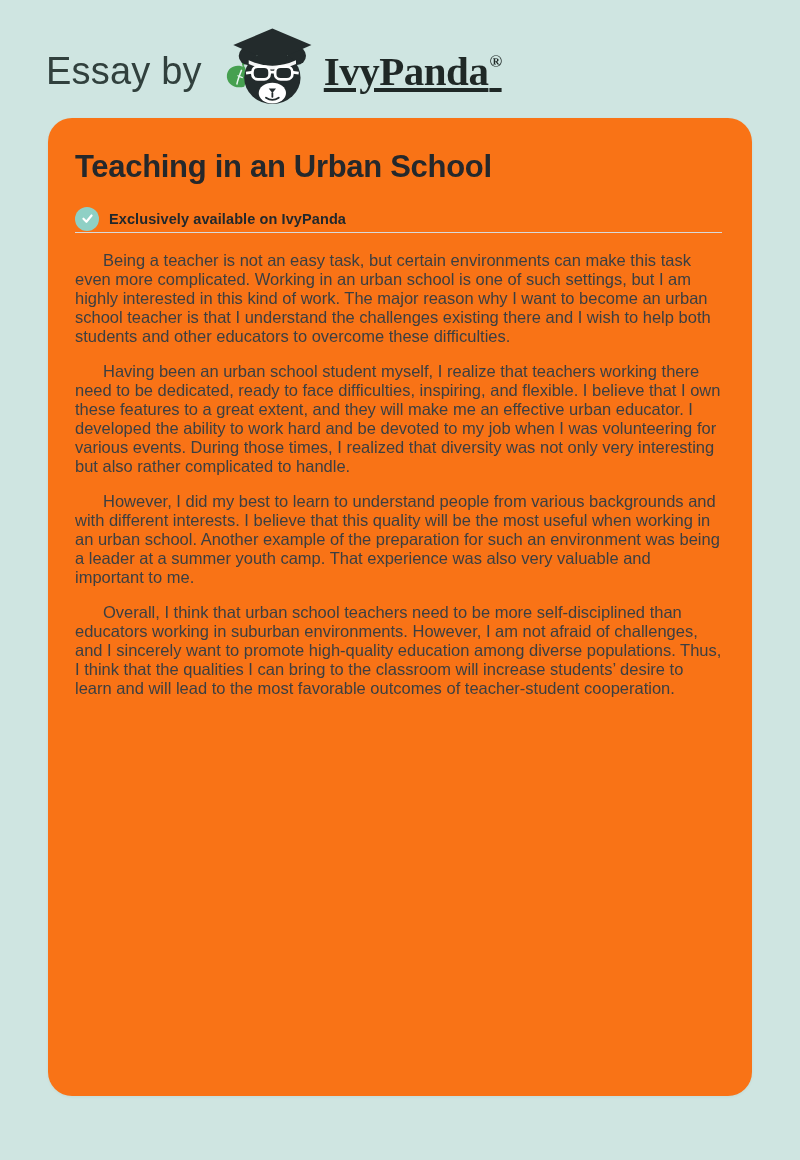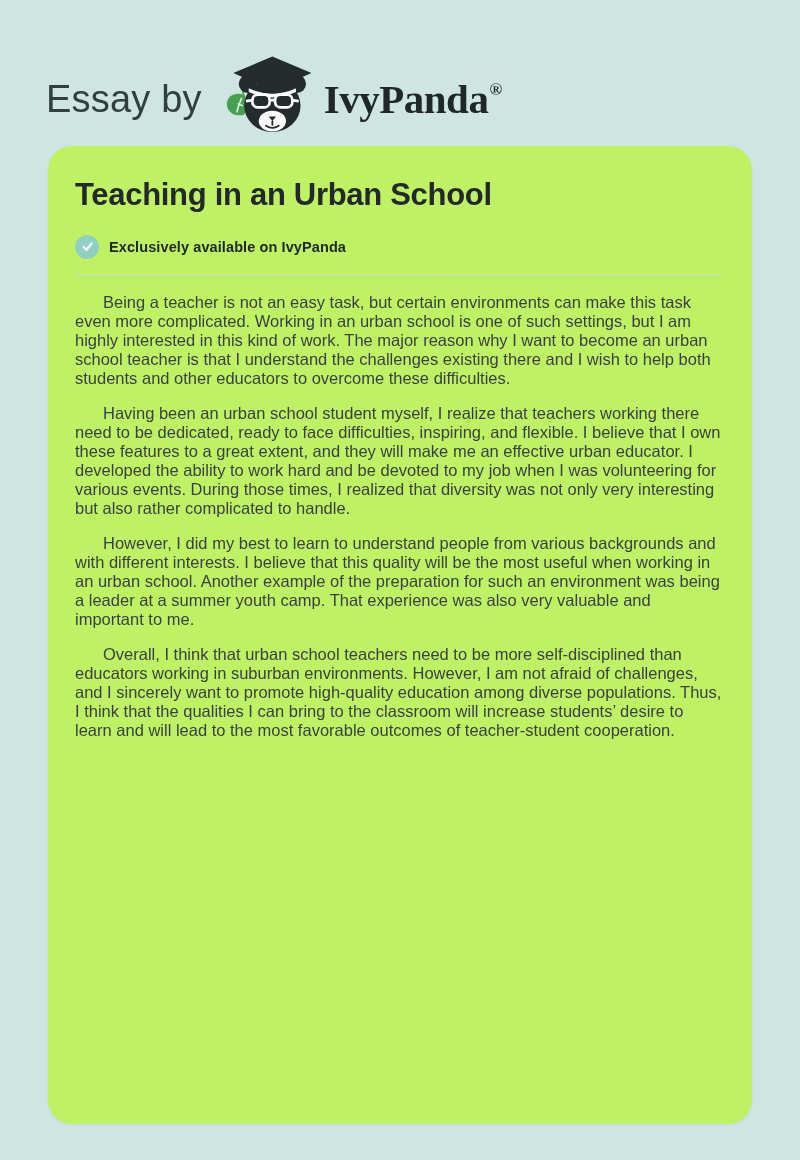--- a/index.html
+++ b/index.html
@@ -9,71 +9,71 @@
     background: #cfe5e1;
     font-family: "Liberation Sans", sans-serif;
     overflow: hidden;
   }
   
   .site-header {
     display: flex;
     align-items: center;
     padding: 24px 0 0 46px;
     height: 118px;
-    margin-top: 28px;
   }
   .essay-by {
     font-size: 38px;
     font-weight: 400;
     color: #31403d;
     letter-spacing: 0.2px;
   }
   .logo-wrap {
     width: 100px;
     height: 92px;
     margin: -4px 8px 0 14px;
     flex: 0 0 auto;
   }
   .logo-wrap svg { width: 100%; height: 100%; display: block; }
   .brand {
     font-family: "Liberation Serif", serif;
     font-weight: 700;
     font-size: 41px;
     color: #1f2826;
     letter-spacing: -0.5px;
+    text-decoration: underline;
   }
   .brand sup {
     font-size: 17px;
     font-weight: 700;
     vertical-align: 18px;
     margin-left: 1px;
   }
   
   .card {
     width: 704px;
     min-height: 978px;
     margin: 0 auto 0 48px;
-    background: #bef264;
+    background: #f97316;
     border-radius: 24px;
     padding: 33px 30px 40px 27px;
     box-shadow: 0 1px 3px rgba(40,80,75,0.06);
   }
   .essay-title {
     margin: 0 0 23px 0;
     font-size: 31px;
     line-height: 1.05;
     font-weight: 700;
     color: #25282b;
     letter-spacing: -0.3px;
   }
   .badge-row {
     display: flex;
     align-items: center;
     gap: 10px;
-    margin-bottom: 15px;
+    margin-bottom: 1px;
   }
   .check-circle {
     width: 24px; height: 24px;
     border-radius: 50%;
     background: #8fd0c5;
     flex: 0 0 auto;
     display: flex;
     align-items: center;
     justify-content: center;
   }

